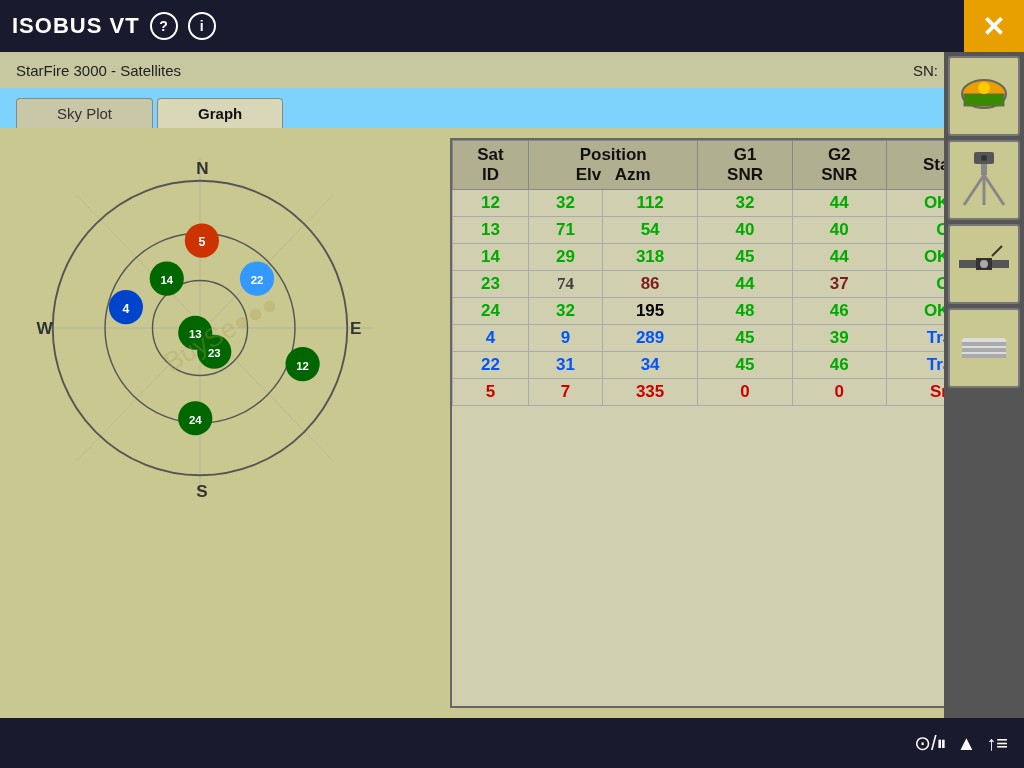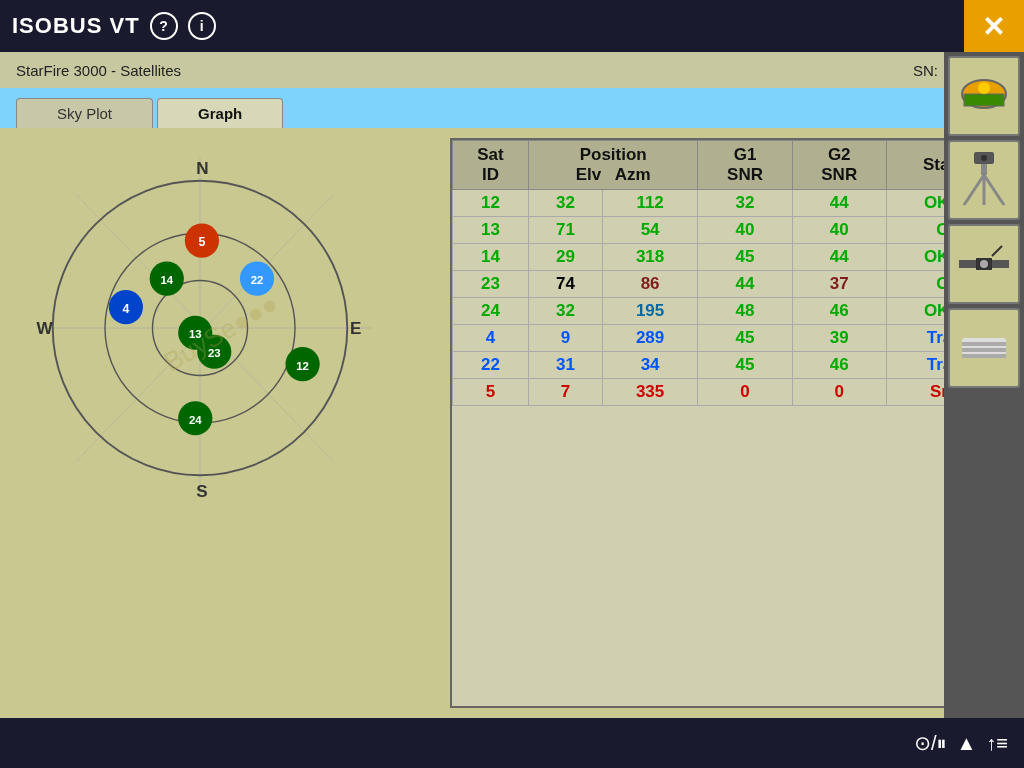--- a/index.html
+++ b/index.html
@@ -357,30 +357,30 @@
           <tr>
             <td style="color: rgb(0, 170, 0);">14</td>
             <td style="color: rgb(0, 170, 0);">29</td>
             <td style="color: rgb(0, 170, 0); margin-left: 44px;">318</td>
             <td style="color: rgb(0, 170, 0);">45</td>
             <td style="color: rgb(0, 170, 0);">44</td>
             <td style="color: rgb(0, 170, 0);">OKsf1</td>
           </tr>
           <tr>
             <td style="color: rgb(0, 170, 0);">23</td>
-            <td style="color: #000000;">74</td>
+            <td style="color: #404040; font-family: Liberation Serif, serif;">74</td>
             <td style="color: #7f1d1d;">86</td>
             <td style="color: rgb(0, 170, 0);">44</td>
             <td style="color: #7f1d1d;">37</td>
             <td style="color: rgb(0, 170, 0);">OK</td>
           </tr>
           <tr>
             <td style="color: rgb(0, 170, 0);">24</td>
             <td style="color: rgb(0, 170, 0);">32</td>
-            <td style="color: #0369a1;">195</td>
+            <td style="color: #000000;">195</td>
             <td style="color: rgb(0, 170, 0);">48</td>
             <td style="color: rgb(0, 170, 0);">46</td>
             <td style="color: rgb(0, 170, 0);">OKsf1</td>
           </tr>
           <tr>
             <td style="color: rgb(0, 85, 255);">4</td>
             <td style="color: rgb(0, 85, 255);">9</td>
             <td style="color: rgb(0, 85, 255);">289</td>
             <td style="color: rgb(0, 170, 0);">45</td>
             <td style="color: rgb(0, 170, 0);">39</td>

